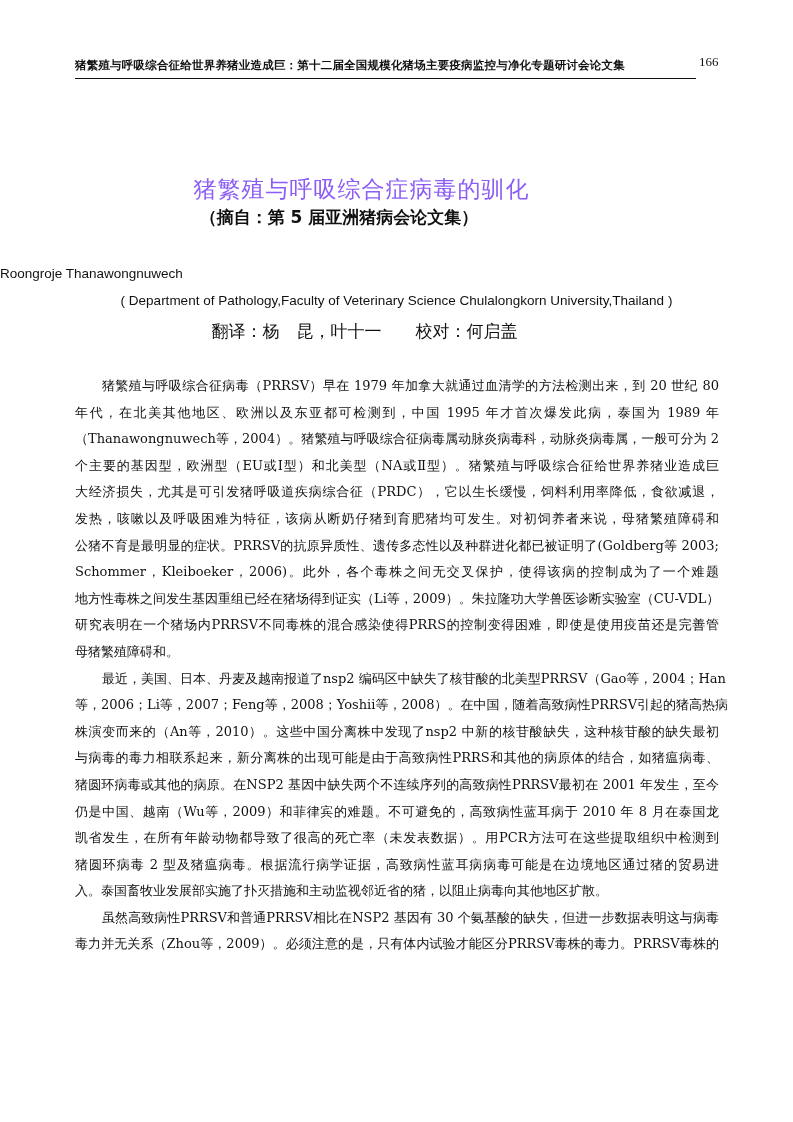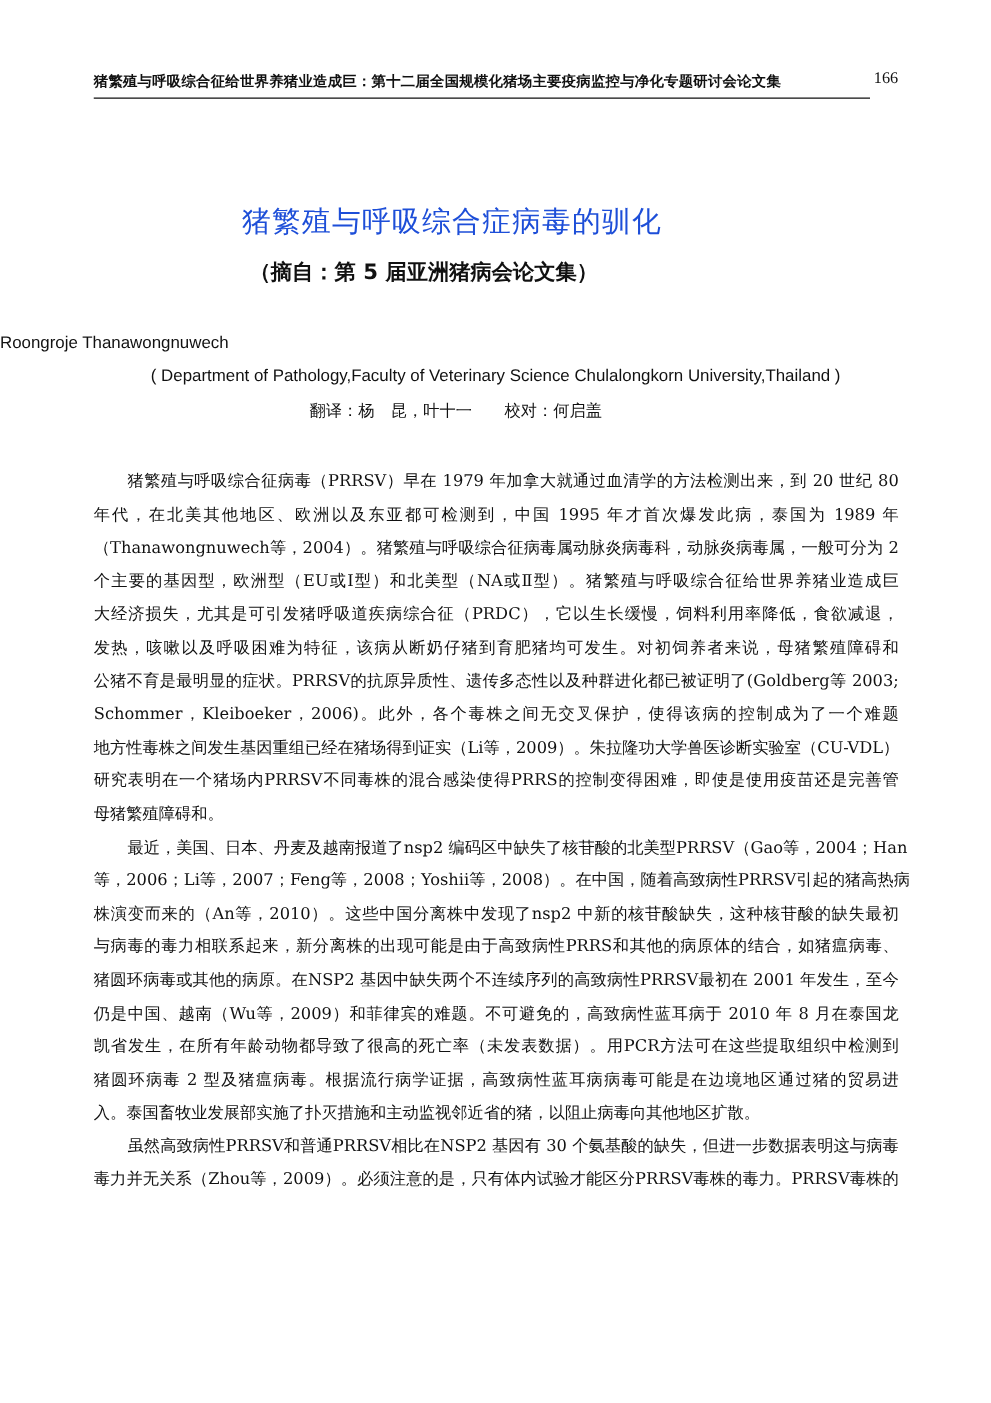--- a/index.html
+++ b/index.html
@@ -11,39 +11,39 @@
   }
   .header-rule {
     position: absolute; left: 75px; top: 78px; width: 621px; height: 0;
     border-top: 1.3px solid #111;
   }
   .page-number {
     position: absolute; left: 699px; top: 54px;
     font-family: "Liberation Serif", serif; font-size: 13px; color: #111;
   }
   .title {
-    position: absolute; left: 0; top: 162px; width: 723px; text-align: center;
-    font-family: "DejaVu Sans", sans-serif; font-size: 23px; letter-spacing: 1px; color: #1d4ed8;
+    position: absolute; left: 0; top: 174px; width: 723px; text-align: center;
+    font-family: "DejaVu Sans", sans-serif; font-size: 23px; letter-spacing: 1px; color: #8b5cf6;
   }
   .subtitle {
     position: absolute; left: 0; top: 206px; width: 678px; text-align: center;
     font-family: "DejaVu Sans", sans-serif; font-weight: bold; font-size: 17px; color: #111;
     box-sizing: border-box;
   }
   .author {
     position: absolute; left: 0; top: 266px; width: 793px; text-align: left;
     font-family: "Liberation Sans", sans-serif; font-size: 13.5px; color: #111;
   }
   .affiliation {
     position: absolute; left: 0; top: 293px; width: 793px; text-align: center;
     font-family: "Liberation Sans", sans-serif; font-size: 13.5px; color: #111;
   }
   .translator {
     position: absolute; left: 0; top: 320px; width: 729px; text-align: center;
-    font-family: "DejaVu Sans", sans-serif; font-size: 13px; color: #111;
+    font-family: "DejaVu Sans", sans-serif; font-size: 17px; color: #111;
   }
   .body {
     position: absolute; left: 75px; top: 373px; width: 644px;
     font-family: "DejaVu Serif", serif; font-size: 13px; color: #111;
   }
   .line {
     height: 26.6px; line-height: 26.6px; white-space: nowrap;
     text-align: justify; text-align-last: justify;
   }
   .line.last { text-align-last: left; }

